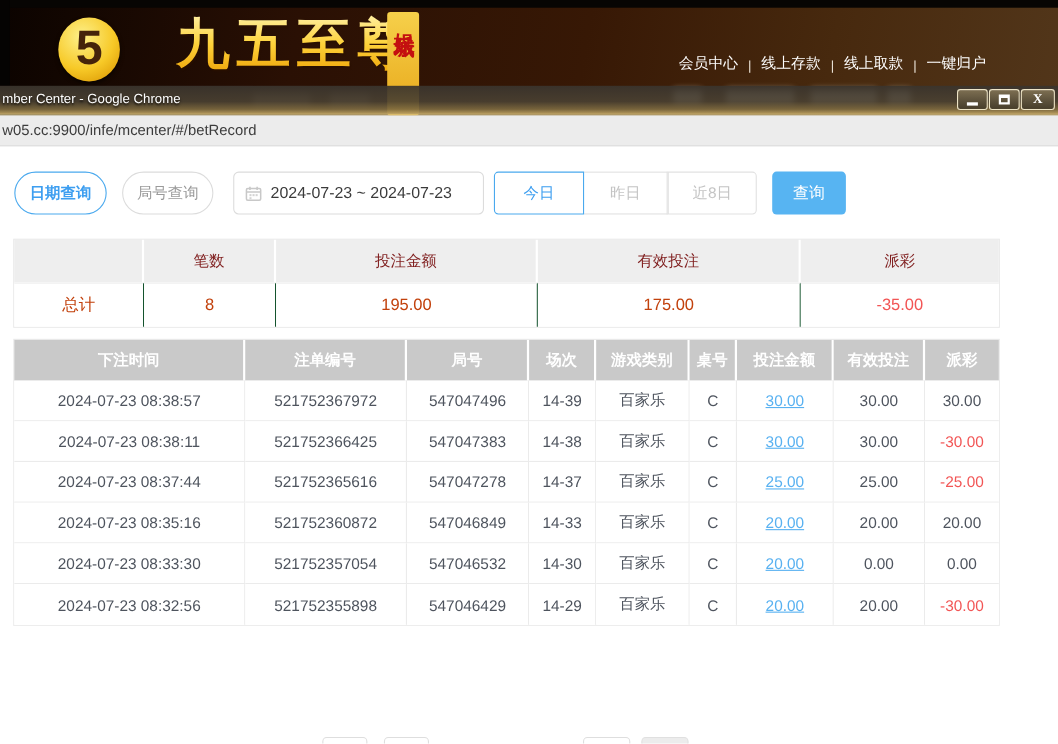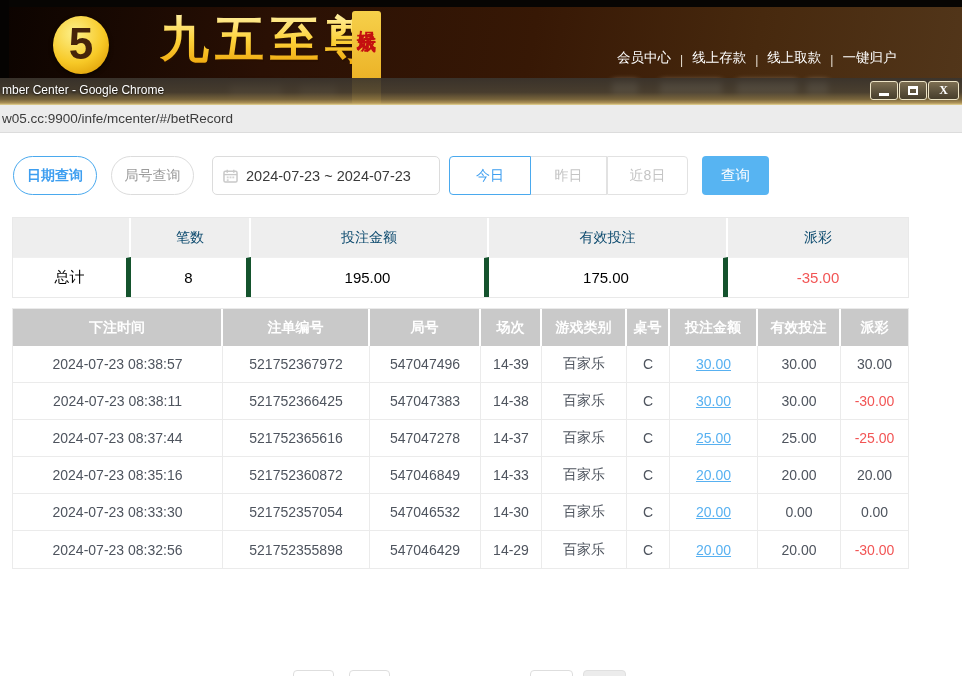--- a/index.html
+++ b/index.html
@@ -69,25 +69,25 @@
     display:flex;align-items:center;justify-content:center;font-size:14px;color:#c4c4c4;cursor:pointer;}
   .seg.first{left:449px;width:82px;border-radius:4px 0 0 4px;border:1px solid #4aa9ee;color:#3d9ef0;z-index:2;}
   .seg.mid{left:531px;width:76px;border-left:none;}
   .seg.last{left:607px;width:81px;border-left:1px solid #e2e2e2;border-radius:0 4px 4px 0;}
   .search-btn{position:absolute;left:702px;top:156px;width:67px;height:39px;border:none;border-radius:4px;
     background:#57b4f2;color:#fff;font-size:14.5px;display:flex;align-items:center;justify-content:center;cursor:pointer;}
 
   
   table{border-collapse:separate;border-spacing:0;table-layout:fixed;}
   .summary-table{position:absolute;left:12px;top:217px;width:897px;border:1px solid #e9e9e9;}
-  .summary-table th{height:39px;background:#eee;font-weight:normal;font-size:14px;color:#0c4a6e;
+  .summary-table th{height:39px;background:#eee;font-weight:normal;font-size:14px;color:#7f1d1d;
     border-right:2px solid #fff;}
   .summary-table th:last-child{border-right:none;}
-  .summary-table td{height:40px;background:#fff;text-align:center;font-size:15px;color:#000000;
-    border-right:5px solid #14532d;border-top:1px solid #f0f0f0;}
+  .summary-table td{height:40px;background:#fff;text-align:center;font-size:15px;color:#c2410c;
+    border-right:1px solid #14532d;border-top:1px solid #f0f0f0;}
   .summary-table td:last-child{border-right:none;}
   .summary-table td.neg{color:#f25555;}
 
   
   .bet-table{position:absolute;left:12px;top:308px;width:897px;border:1px solid #ebebeb;}
   .bet-table th{height:37px;background:#c9c9c9;color:#fff;font-size:14px;font-weight:bold;
     border-right:2px solid #fff;}
   .bet-table th:last-child{border-right:none;}
   .bet-table td{height:37px;background:#fff;text-align:center;font-size:14px;color:#4e545e;
     border-right:1px solid #ebebeb;border-bottom:1px solid #ebebeb;white-space:nowrap;}

